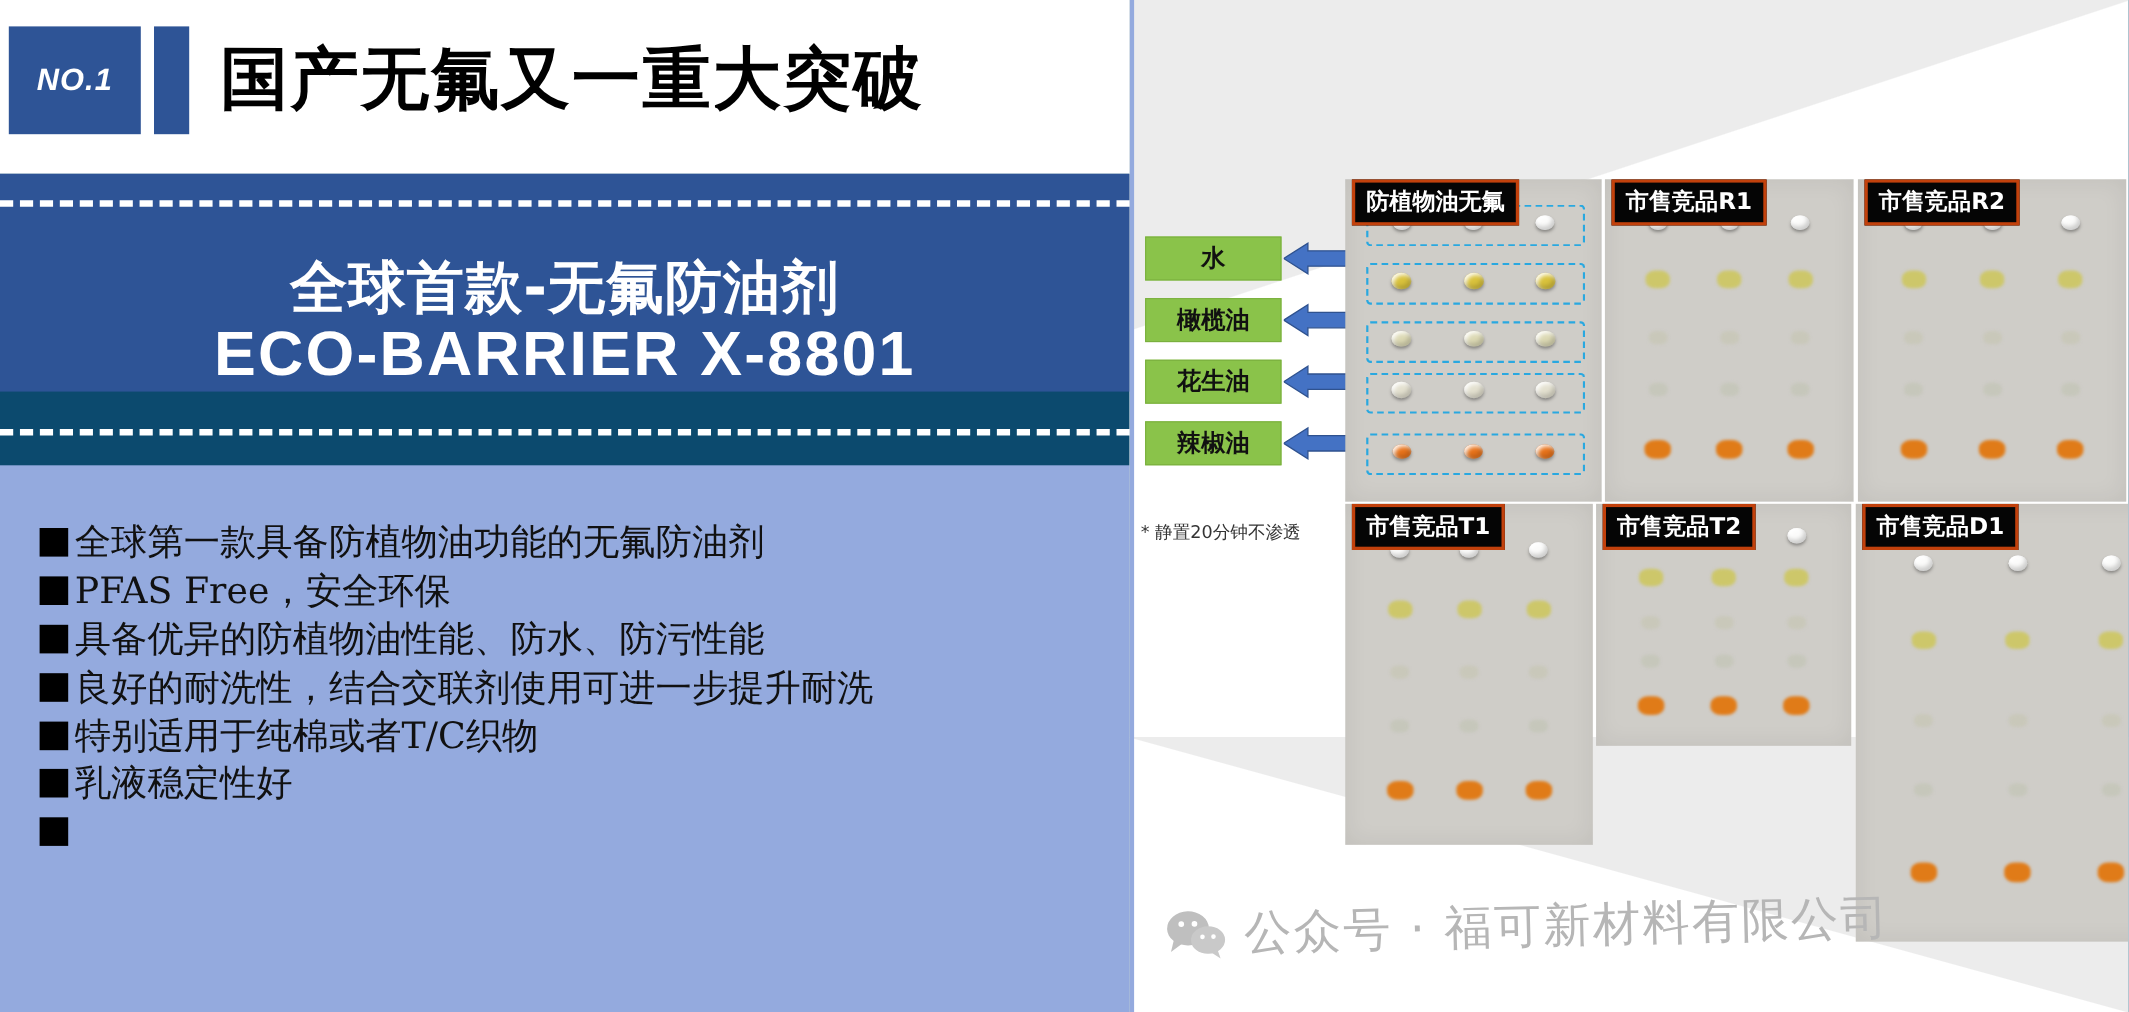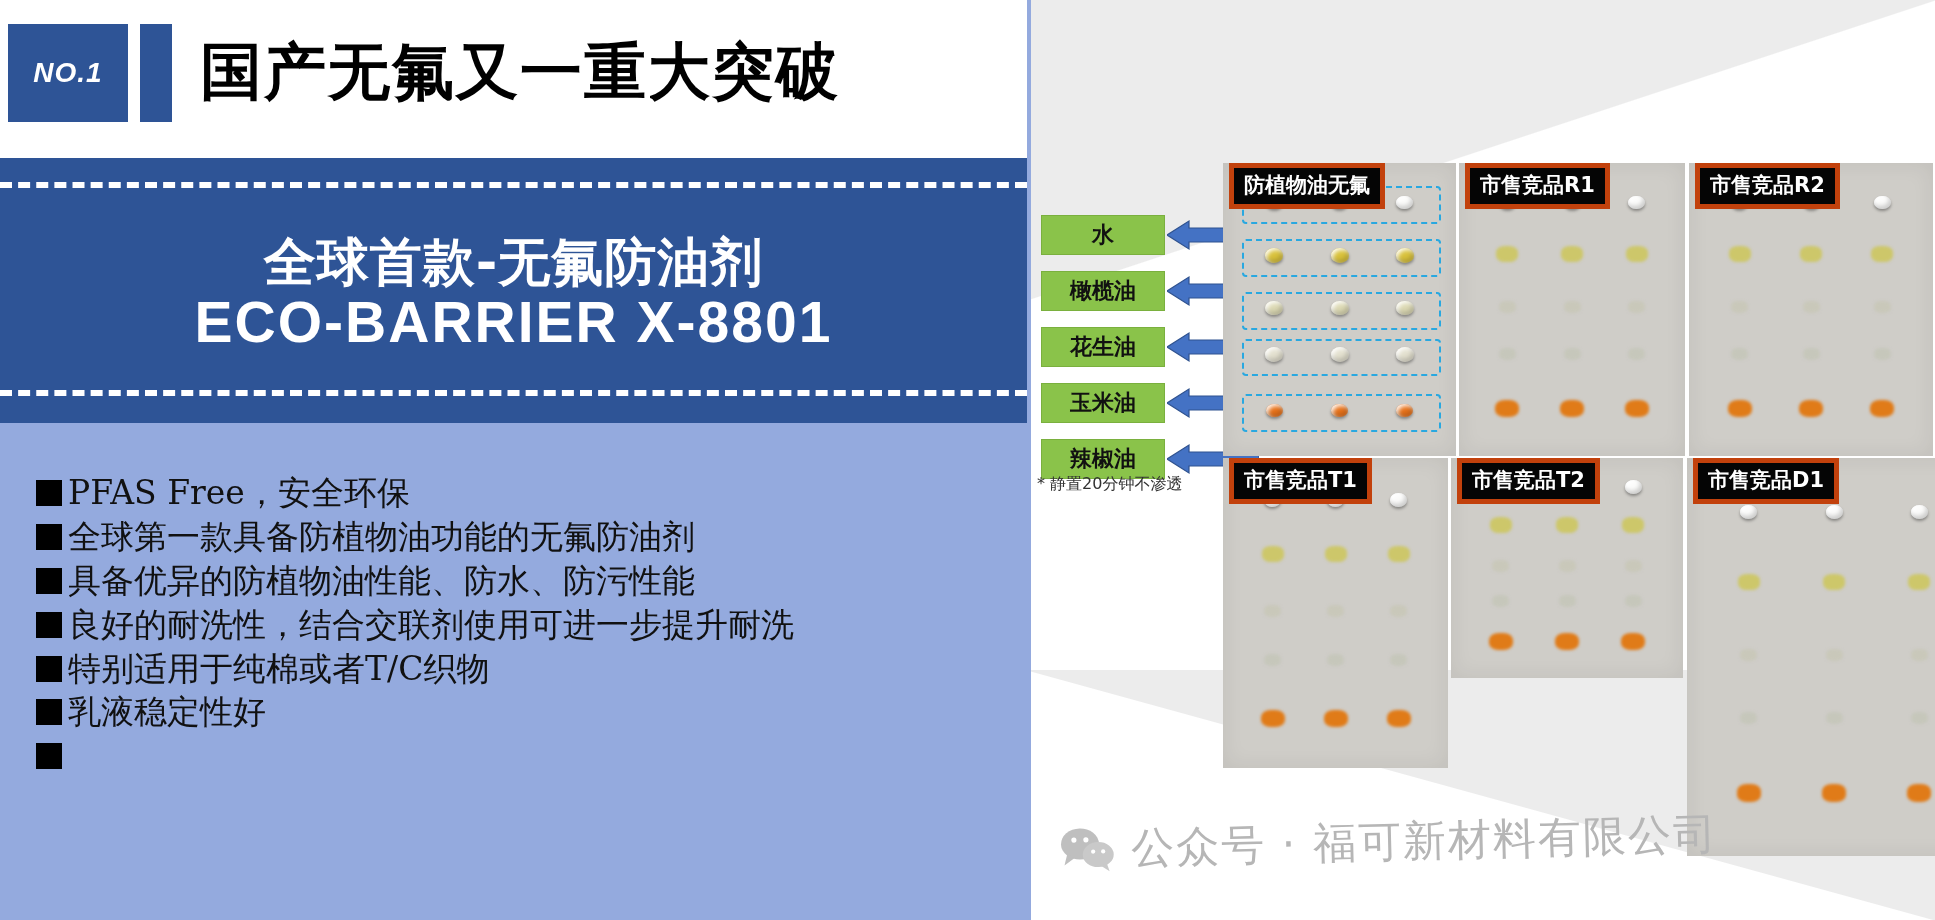--- a/index.html
+++ b/index.html
@@ -24,21 +24,21 @@
   #no-bar{position:absolute;left:140px;top:24px;width:32px;height:98px;background:#2e5496;}
   #header-title{
     position:absolute;left:200px;top:20px;width:800px;height:104px;
     display:flex;align-items:center;
     font-family:"DejaVu Sans","Liberation Sans",sans-serif;
     font-weight:bold;font-size:62px;color:#000;letter-spacing:2px;white-space:nowrap;
   }
 
   
   #banner{
-    position:absolute;left:0;top:158px;width:1027px;height:265px;background:#2e5496;
+    position:absolute;left:0;top:158px;width:1027px;height:198px;background:#2e5496;
   }
   .dash-line{position:absolute;left:0;width:1027px;height:0;border-top:6px dashed #ffffff;}
   #dash-top{top:24px;}
   #dash-bottom{top:232px;}
   #banner-inner{
     position:absolute;left:0;top:46px;width:1027px;height:180px;
     display:flex;flex-direction:column;align-items:center;justify-content:center;
     color:#ffffff;text-align:center;
   }
   #banner-line1{
@@ -100,21 +100,21 @@
   .photo{
     position:absolute;background:#cfcdc8;overflow:hidden;
     box-shadow:inset 0 0 22px rgba(0,0,0,.07);
   }
   .photo-caption{
     position:absolute;top:0;left:6px;
     background:#050505;color:#ffffff;
     font-family:"DejaVu Sans","Liberation Sans",sans-serif;
     font-weight:bold;font-size:21px;
     padding:3px 10px 5px 10px;white-space:nowrap;z-index:5;
-    border:5px solid #c2410c;
+    border:3px solid #c2410c;
   }
   .spot{position:absolute;border-radius:50%;}
   .spot.bead{
     box-shadow:0 2px 3px rgba(0,0,0,.35), inset -2px -3px 4px rgba(0,0,0,.18),
                inset 2px 2px 4px rgba(255,255,255,.95);
   }
   .spot.flat{filter:blur(1.6px);border-radius:40%;}
   .hl-box{
     position:absolute;border:2px dashed #29a8e0;border-radius:4px;
     pointer-events:none;
@@ -149,25 +149,25 @@
       <div id="banner-inner">
         <div id="banner-line1">全球首款-无氟防油剂</div>
         <div id="banner-line2">ECO-BARRIER X-8801</div>
       </div>
       <div class="dash-line" id="dash-bottom"></div>
     </div>
 
     <div id="bullets">
       <div class="bullet">
           <span class="sq"></span>
+          <span>全球第一款具备防植物油功能的无氟防油剂</span>
+        </div>
+      <div class="bullet">
+          <span class="sq"></span>
           <span> PFAS Free，安全环保</span>
-        </div>
-      <div class="bullet">
-          <span class="sq"></span>
-          <span>全球第一款具备防植物油功能的无氟防油剂</span>
         </div>
       <div class="bullet">
           <span class="sq"></span>
           <span>具备优异的防植物油性能、防水、防污性能</span>
         </div>
       <div class="bullet">
           <span class="sq"></span>
           <span>良好的耐洗性，结合交联剂使用可进一步提升耐洗</span>
         </div>
       <div class="bullet">
@@ -197,26 +197,20 @@
         </svg>
       </div>
       <div class="legend-row">
         <div class="legend-chip">橄榄油</div>
         <svg class="legend-arrow" viewBox="0 0 92 32">
           <polygon points="0,16 22,2 22,9 92,9 92,23 22,23 22,30" fill="#4472c4" stroke="#2f528f" stroke-width="1.2"></polygon>
         </svg>
       </div>
       <div class="legend-row">
         <div class="legend-chip">花生油</div>
-        <svg class="legend-arrow" viewBox="0 0 92 32">
-          <polygon points="0,16 22,2 22,9 92,9 92,23 22,23 22,30" fill="#4472c4" stroke="#2f528f" stroke-width="1.2"></polygon>
-        </svg>
-      </div>
-      <div class="legend-row">
-        <div class="legend-chip">玉米油</div>
         <svg class="legend-arrow" viewBox="0 0 92 32">
           <polygon points="0,16 22,2 22,9 92,9 92,23 22,23 22,30" fill="#4472c4" stroke="#2f528f" stroke-width="1.2"></polygon>
         </svg>
       </div>
       <div class="legend-row">
         <div class="legend-chip">辣椒油</div>
         <svg class="legend-arrow" viewBox="0 0 92 32">
           <polygon points="0,16 22,2 22,9 92,9 92,23 22,23 22,30" fill="#4472c4" stroke="#2f528f" stroke-width="1.2"></polygon>
         </svg>
       </div>

